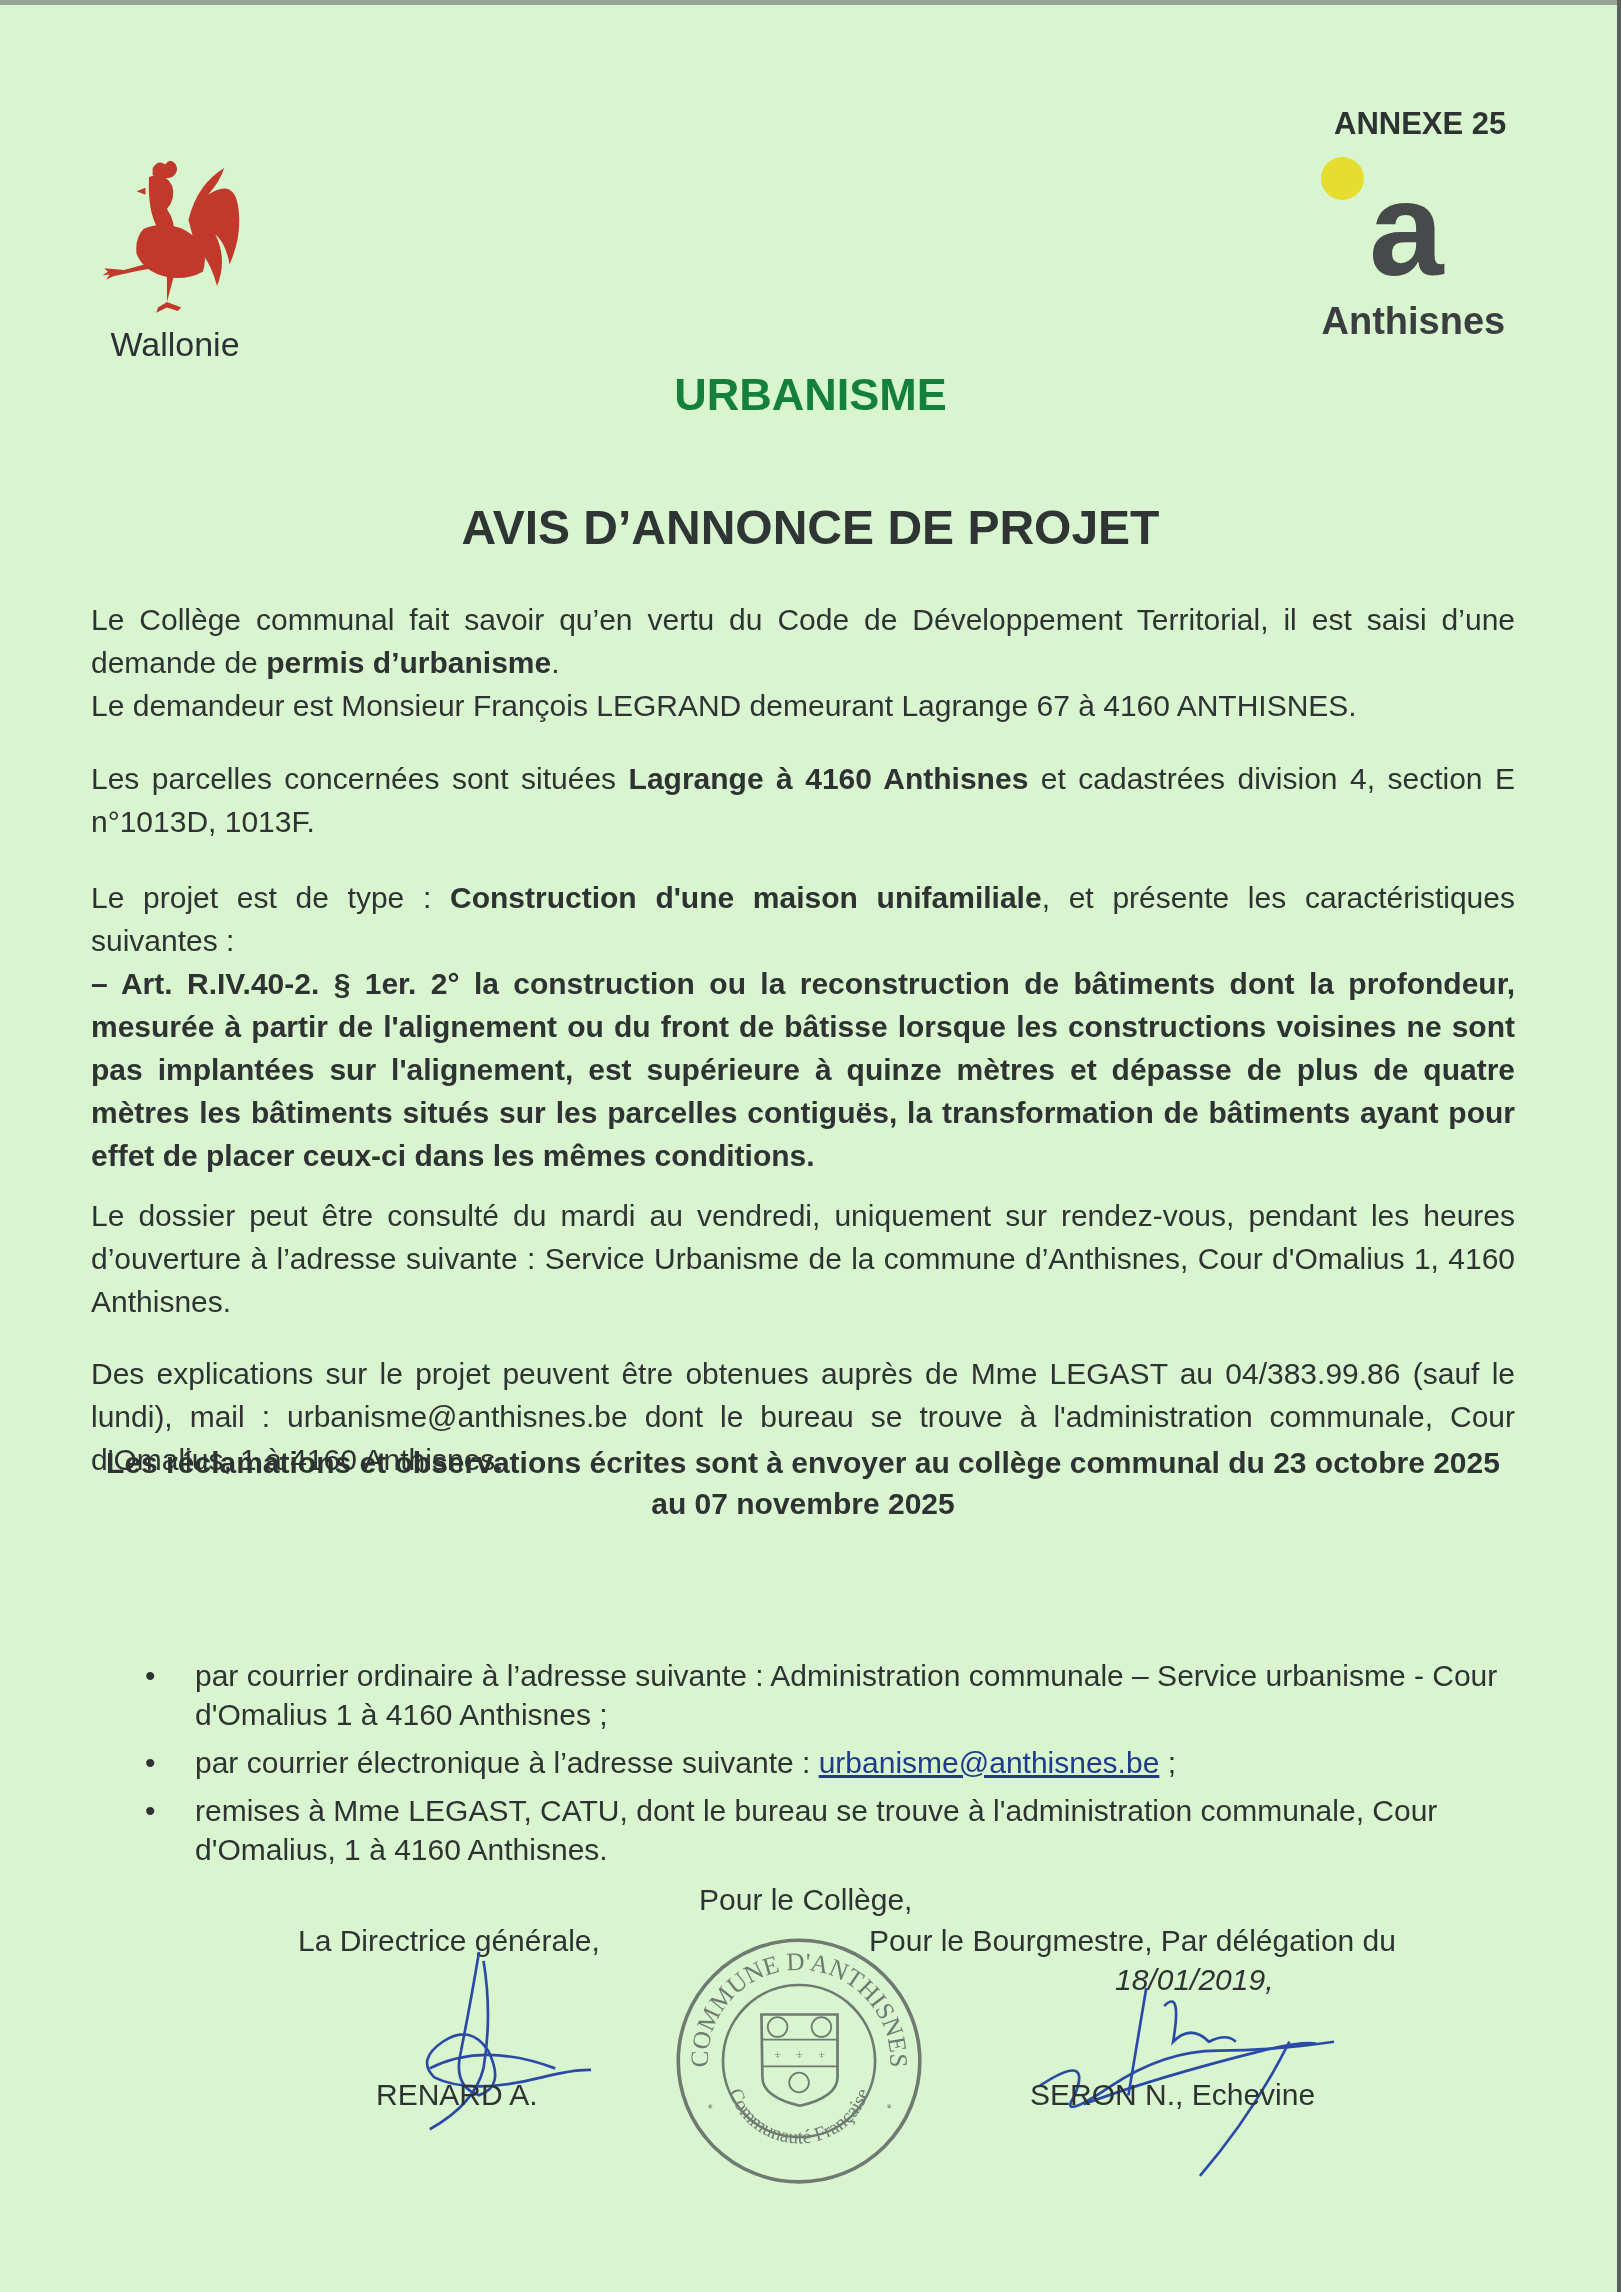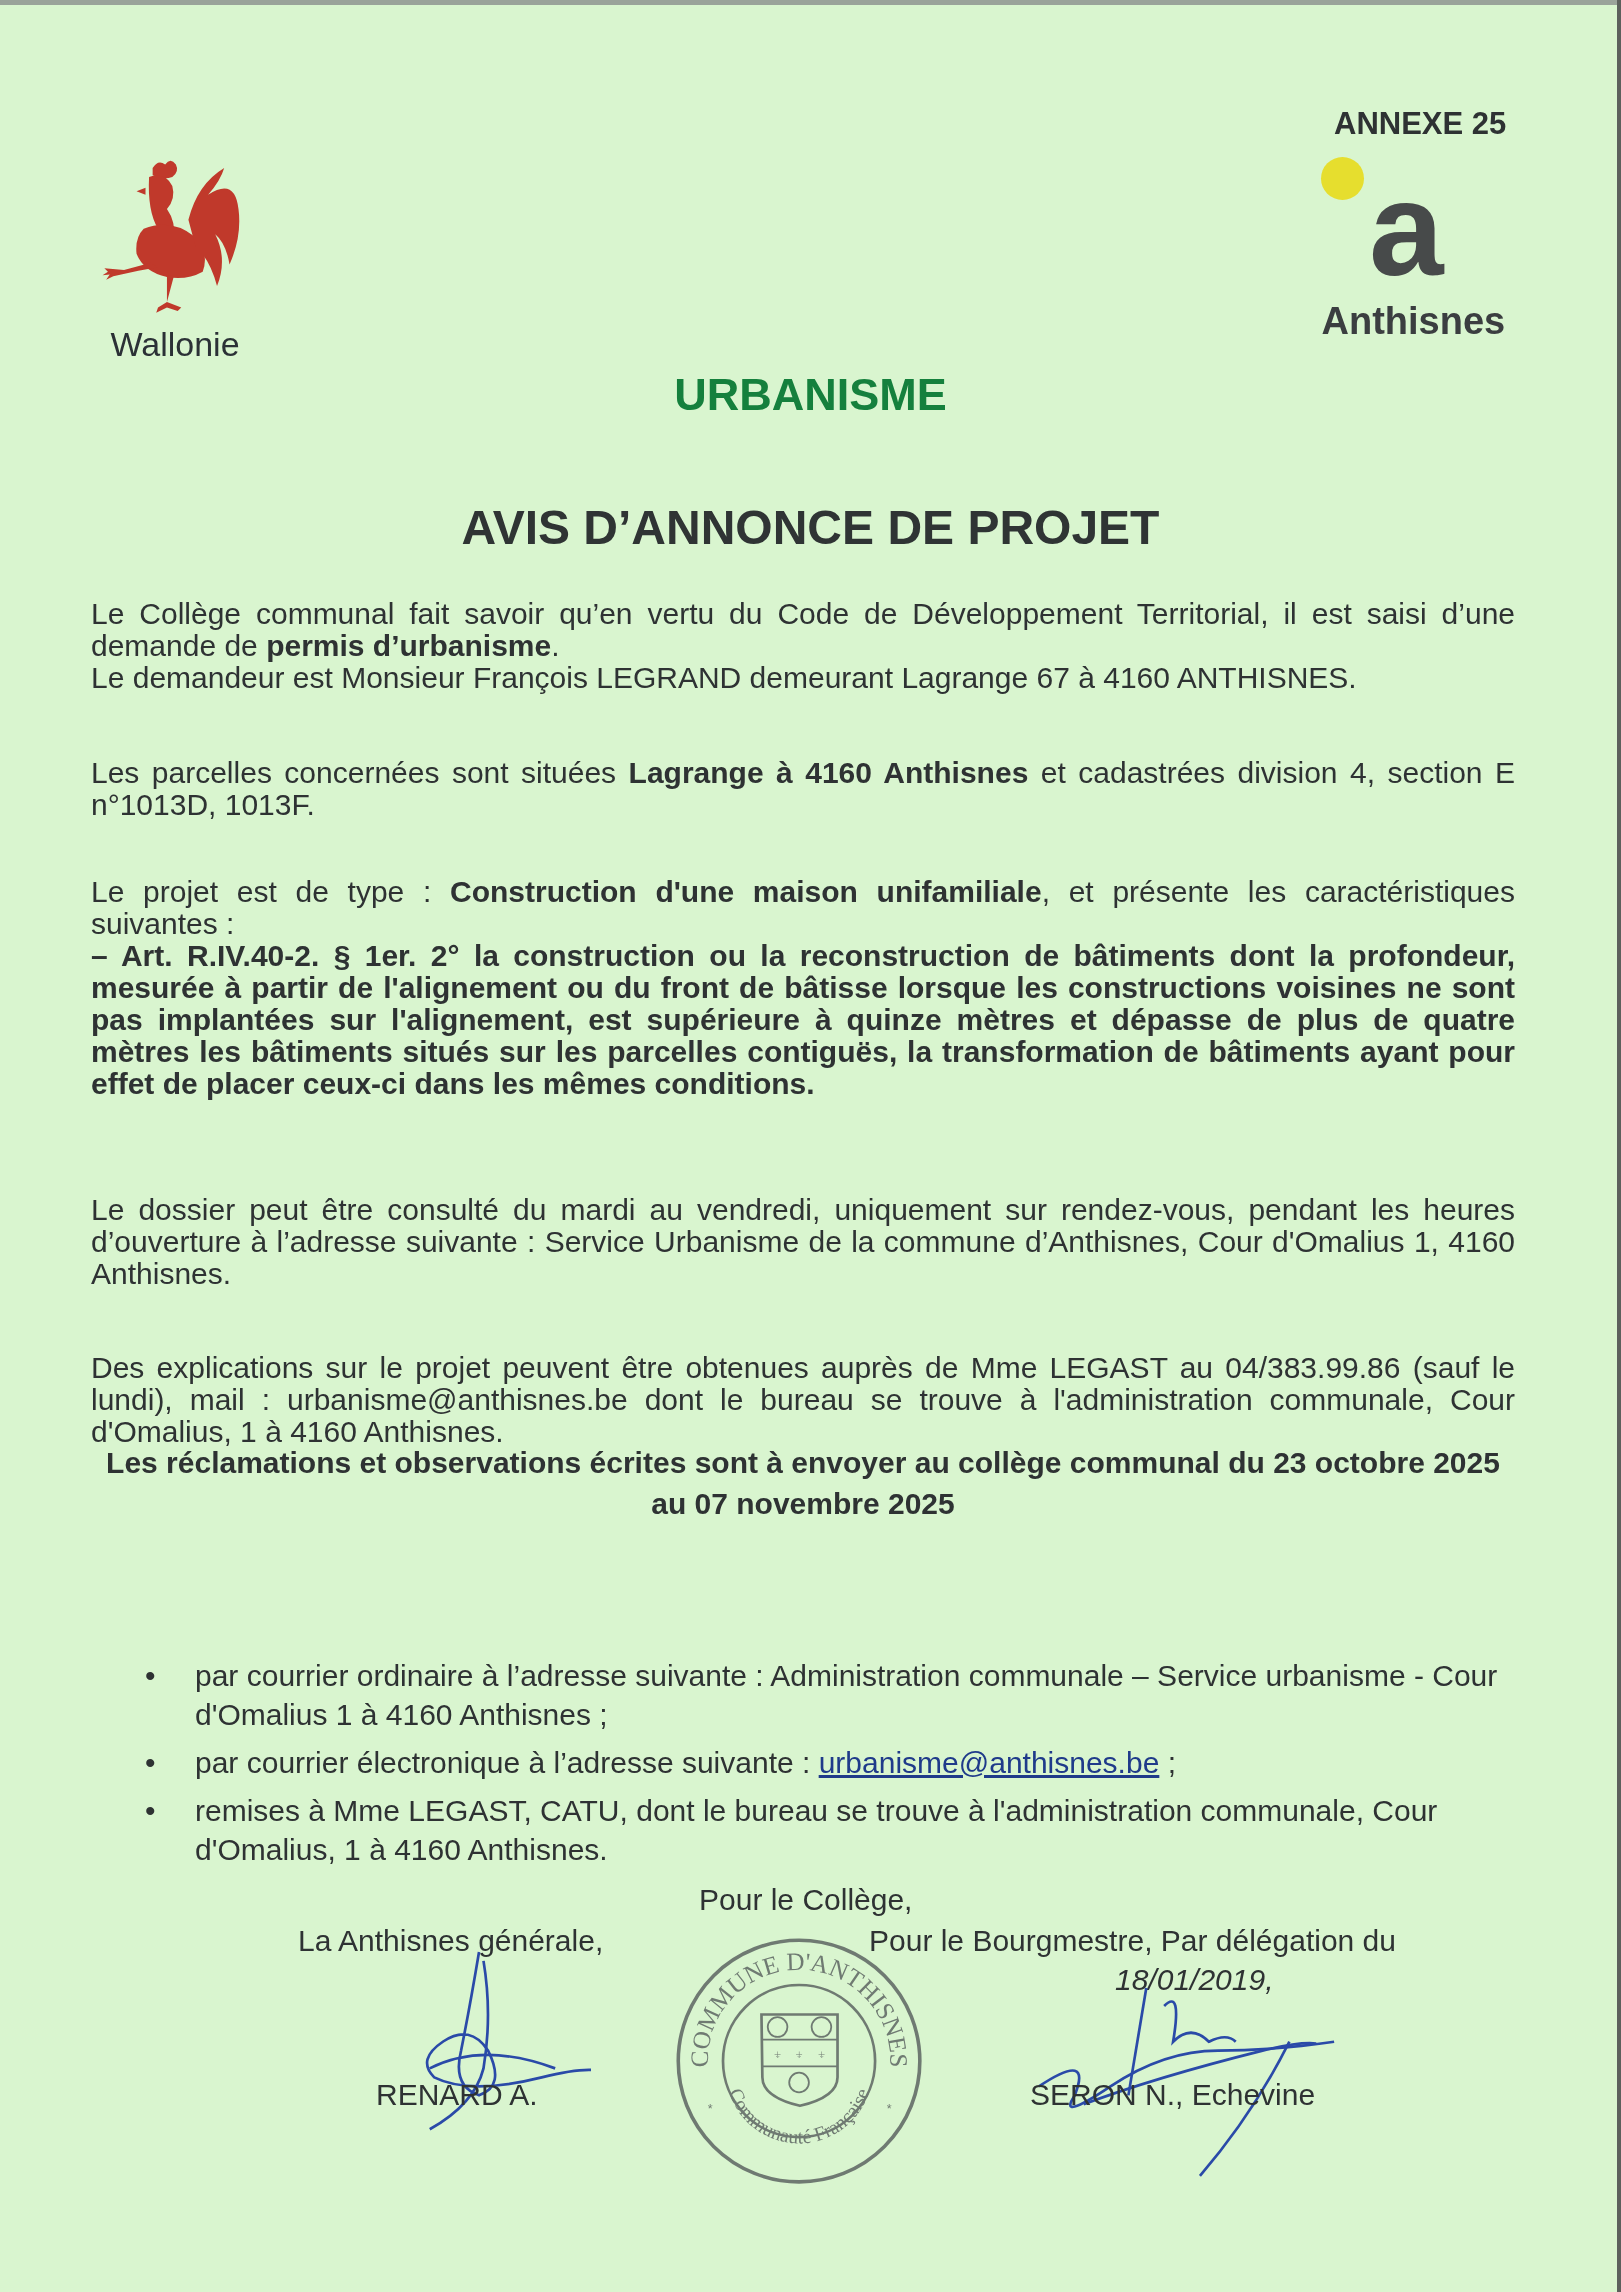--- a/index.html
+++ b/index.html
@@ -22,21 +22,21 @@
   .anthisnes-logo { position: absolute; left: 1317px; top: 157px; width: 197px; height: 197px; }
   .anthisnes-dot { position: absolute; left: 3.6px; top: 0; width: 43px; height: 43px; border-radius: 50%; background: #e6de2e; }
   .anthisnes-a { position: absolute; left: 52px; top: 5.4px; font-size: 134px; line-height: 1; font-weight: bold; color: #474a4a; }
   .anthisnes-name { position: absolute; left: 4.5px; top: 143px; font-size: 38px; font-weight: bold; color: #3b3e40; }
 
   
   .title-1 { position: absolute; left: 0; width: 1621px; top: 369px; text-align: center; font-size: 45px; font-weight: bold; color: #15803d; }
   .title-2 { position: absolute; left: 0; width: 1621px; top: 500px; text-align: center; font-size: 48px; font-weight: bold; color: #2f3434; }
 
   
-  .para { position: absolute; left: 91px; width: 1424px; font-size: 30px; line-height: 32px; text-align: justify; color: #2e3233; }
+  .para { position: absolute; left: 91px; width: 1424px; font-size: 30px; line-height: 43px; text-align: justify; color: #2e3233; }
   .para b { font-weight: bold; }
   .p1 { top: 598px; }
   .p2 { top: 757px; }
   .p3 { top: 876px; }
   .p4 { top: 1194px; }
   .p5 { top: 1352px; }
   .notice { position: absolute; left: 91px; width: 1424px; top: 1442px; font-size: 30px; line-height: 41px; font-weight: bold; text-align: center; color: #2e3233; }
 
   .bullets { position: absolute; left: 107px; width: 1406px; top: 1656px; margin: 0; padding: 0; list-style: none; }
   .bullets li { position: relative; padding-left: 88px; font-size: 30px; line-height: 39px; margin-bottom: 9px; color: #2e3233; }
@@ -122,21 +122,21 @@
     <span class="dot">•</span>
     <span>par courrier électronique à l’adresse suivante : </span><span class="link">urbanisme@anthisnes.be</span><span> ;</span>
   </li>
   <li>
     <span class="dot">•</span>
     <span>remises à Mme LEGAST, CATU, dont le bureau se trouve à l'administration communale, Cour d'Omalius, 1 à 4160 Anthisnes.</span>
   </li>
 </ul>
 
 <div class="pour-college">Pour le Collège,</div>
-<div class="directrice">La Anthisnes générale,</div>
+<div class="directrice">La Directrice générale,</div>
 <div class="bourgmestre">Pour le Bourgmestre, Par délégation du</div>
 <div class="delegation-date">18/01/2019,</div>
 
 <svg class="sig-left" viewBox="0 0 240 240">
   <path d="M115 20 q-10 60 -20 110 q-10 40 20 50 q30 -10 10 -50 q-20 -30 -50 -10 q-30 20 -10 40 q40 20 120 0 q40 -10 60 -8" fill="none" stroke="#2a4aa8" stroke-width="3"></path>
   <path d="M120 30 q10 60 0 120 q-10 40 -60 68" fill="none" stroke="#2a4aa8" stroke-width="3"></path>
   <path d="M60 150 q60 -30 140 0" fill="none" stroke="#2a4aa8" stroke-width="3"></path>
 </svg>
 
 <div class="stamp">

